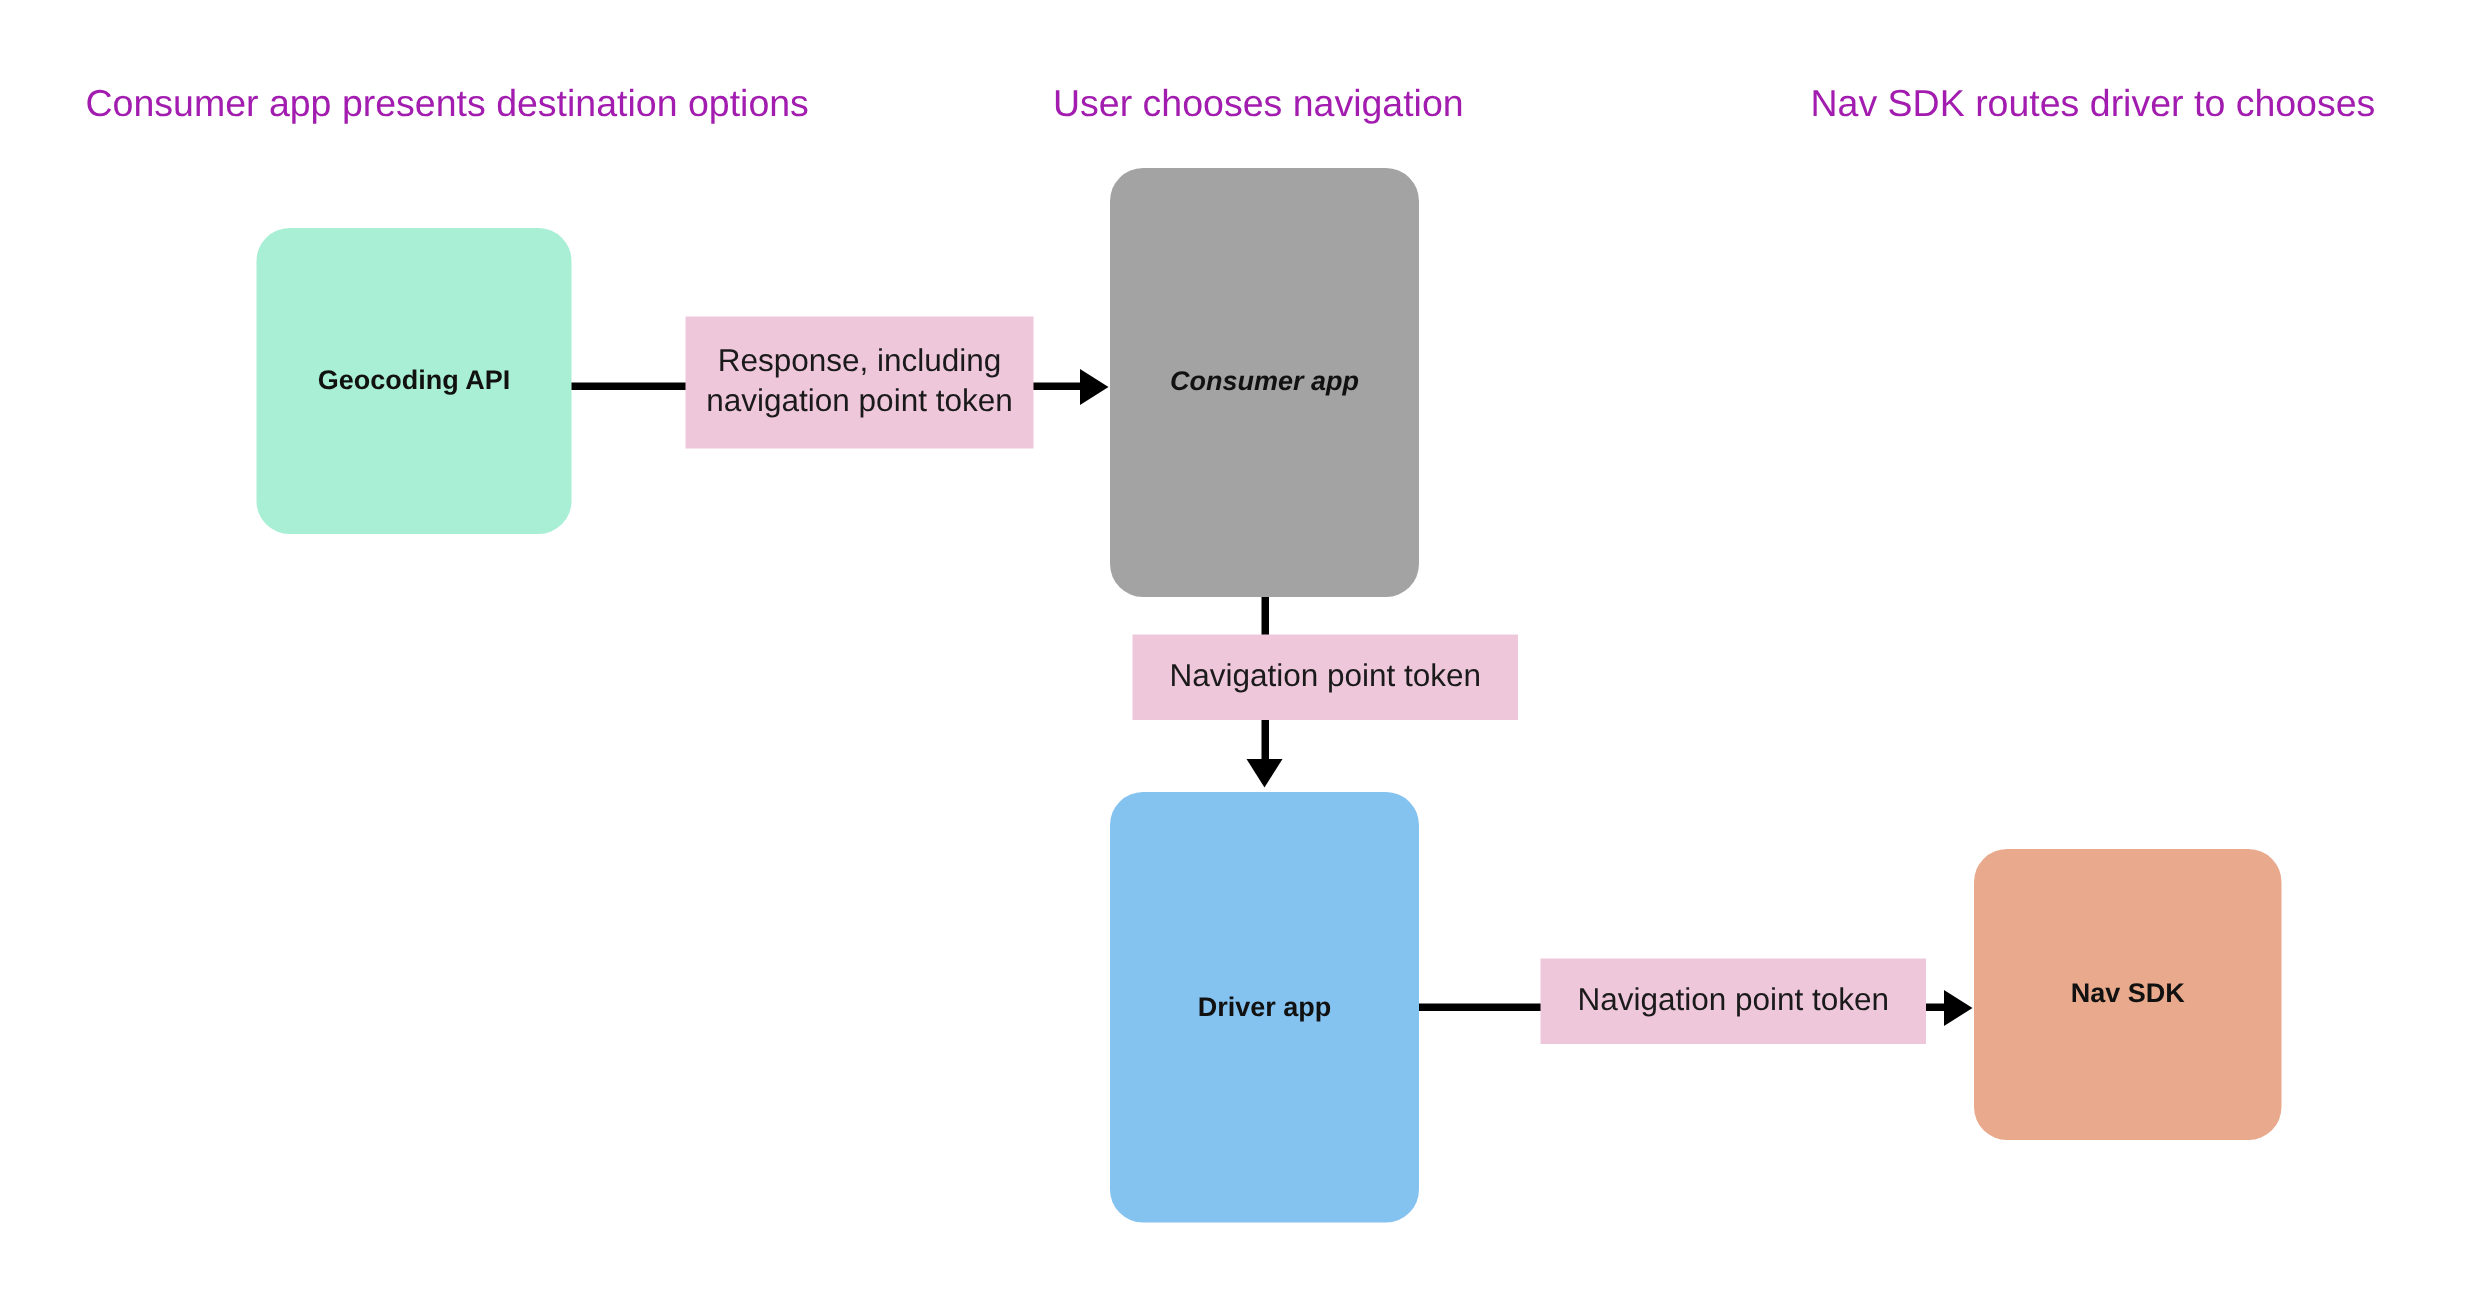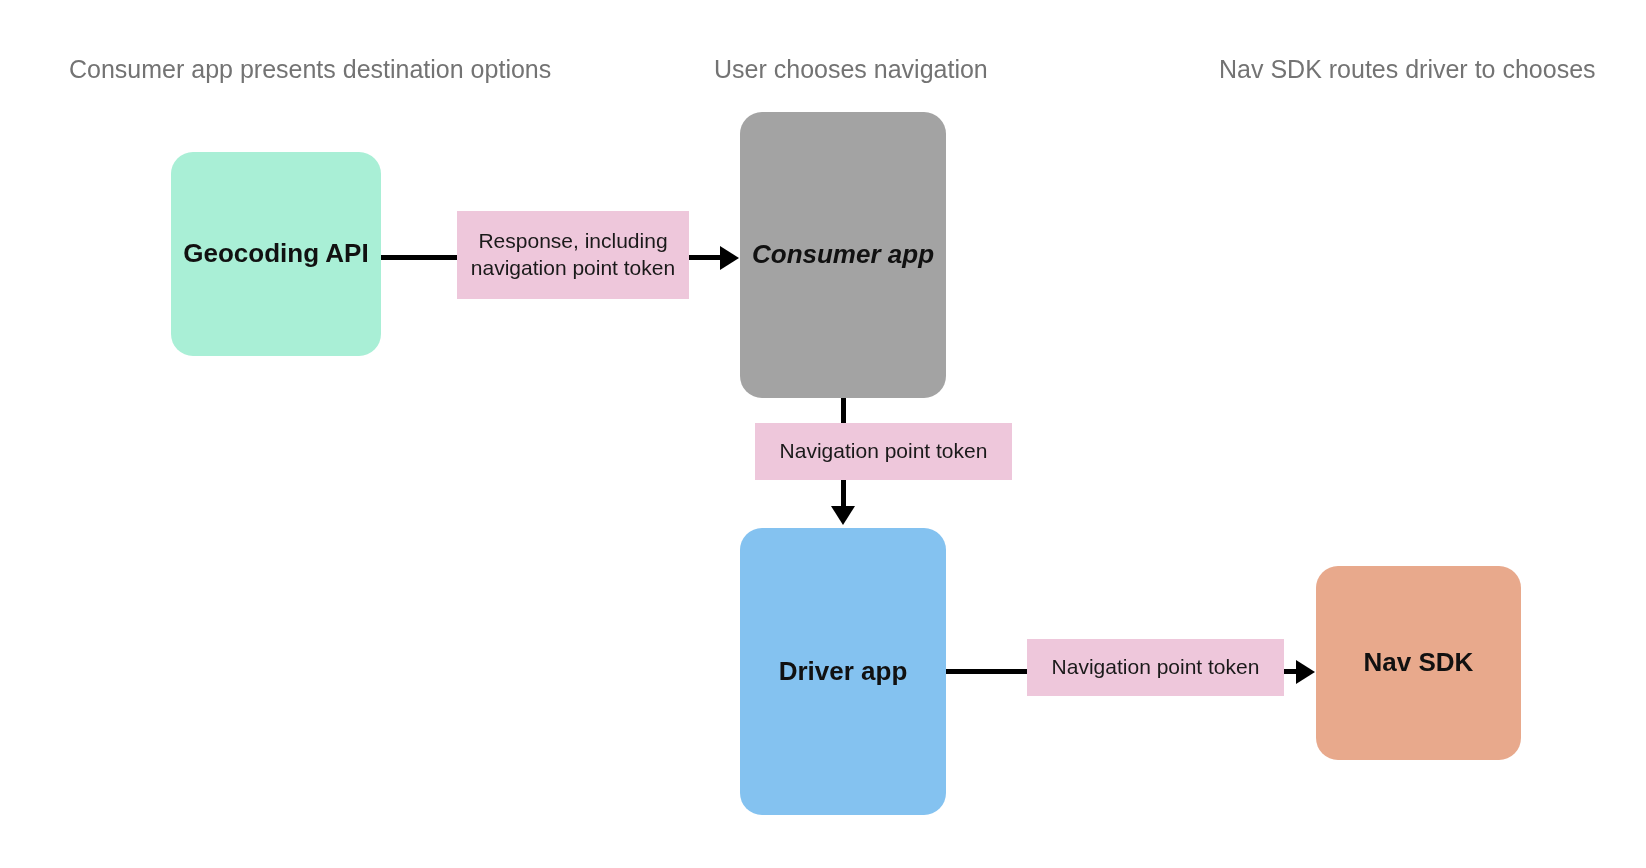--- a/index.html
+++ b/index.html
@@ -18,40 +18,39 @@
     height: 868px;
     background: #ffffff;
     overflow: hidden;
   }
 
   
   .col-header {
     position: absolute;
     font-size: 25px;
     font-weight: 400;
-    color: #737373;
+    color: #a21caf;
     white-space: nowrap;
     line-height: 1;
-    margin-left: 12px;
   }
   #header-consumer { left: 57px;   top: 57px; }
   #header-user     { left: 702px;  top: 57px; }
   #header-navsdk   { left: 1207px; top: 57px; }
 
   
   .node {
     position: absolute;
     border-radius: 22px;
     display: flex;
     align-items: center;
     justify-content: center;
     box-sizing: border-box;
   }
   .node-label {
-    font-size: 26px;
+    font-size: 18px;
     font-weight: bold;
     color: #111111;
     text-align: center;
     line-height: 1.2;
     white-space: nowrap;
   }
   #node-geocoding {
     left: 171px; top: 152px;
     width: 210px; height: 204px;
     background: #A9EFD6;

